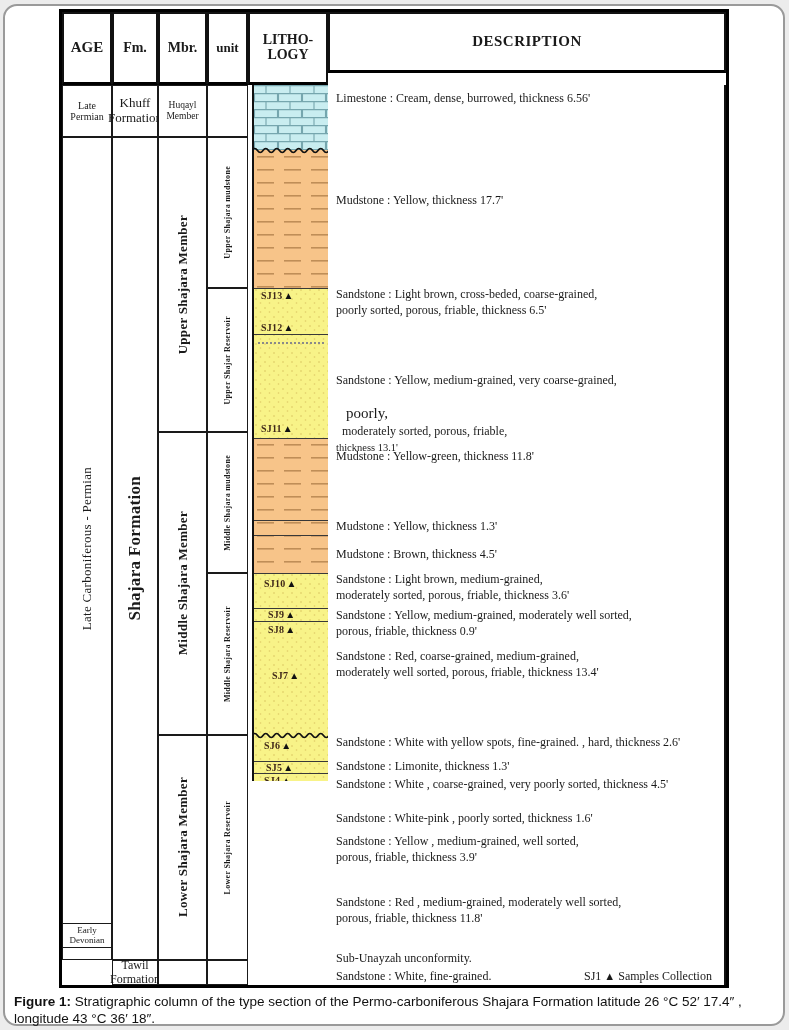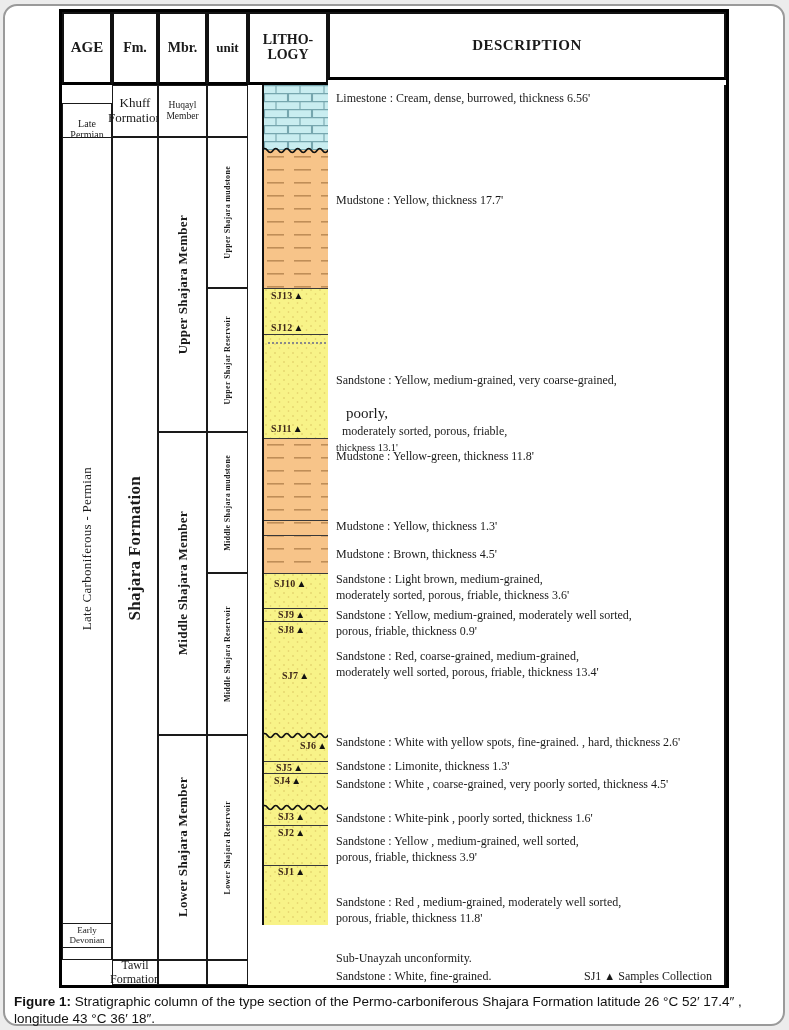--- a/index.html
+++ b/index.html
@@ -31,21 +31,21 @@
   .vtext{
     writing-mode:vertical-rl;transform:rotate(180deg);
     white-space:nowrap;letter-spacing:0.3px;
   }
   .frame{
     position:absolute;left:59px;top:9px;width:670px;height:979px;
     border:3px solid #000;box-sizing:border-box;pointer-events:none;
     background:transparent;
   }
   
-  .litho{position:absolute;left:262px;top:85px;width:80px;height:840px;
+  .litho{position:absolute;left:252px;top:85px;width:80px;height:696px;
     border-left:2px solid #111;border-right:2px solid #111;box-sizing:border-box;overflow:hidden;background:#f8f388;}
   .strip{position:absolute;left:0;width:80px;display:block;}
   .litho-line{position:absolute;left:0;width:80px;height:0;border-top:1.6px solid #383838;}
   .litho-dotted{position:absolute;left:4px;width:66px;height:0;border-top:2px dotted #8a8a8a;}
   .wavy{position:absolute;left:-2px;width:84px;height:9px;}
   .marker{
     position:absolute;font-size:10px;font-weight:600;color:#40291a;
     letter-spacing:0.2px;white-space:nowrap;
   }
   .marker .tri{color:#111;font-size:10px;margin-left:1px;}
@@ -88,23 +88,23 @@
 </svg>
 
 <div class="abs figure-box"></div>
 
 <div class="cell hcell" style="left:62px;top:12px;width:50px;height:73px;font-size:15px;">AGE</div>
 <div class="cell hcell" style="left:112px;top:12px;width:46px;height:73px;font-size:14px;">Fm.</div>
 <div class="cell hcell" style="left:158px;top:12px;width:49px;height:73px;font-size:14px;">Mbr.</div>
 <div class="cell hcell" style="left:207px;top:12px;width:41px;height:73px;font-size:13px;">unit</div>
 <div class="cell hcell" style="left:248px;top:12px;width:80px;height:73px;font-size:14px;">LITHO-
 LOGY</div>
-<div class="cell hcell" style="left:328px;top:12px;width:398px;height:68px;font-size:15px;letter-spacing:0.5px;">DESCRIPTION</div>
-
-<div class="cell small-cell" style="left:62px;top:85px;width:50px;height:52px;margin-top:18px;">Late Permian</div>
+<div class="cell hcell" style="left:328px;top:12px;width:398px;height:61px;font-size:15px;letter-spacing:0.5px;">DESCRIPTION</div>
+
+<div class="cell small-cell" style="left:62px;top:85px;width:50px;height:52px;">Late Permian</div>
 <div class="cell" style="left:62px;top:137px;width:50px;height:823px;">
   <span class="vtext" style="font-size:13px;">Late  Carboniferous - Permian</span>
 </div>
 <div class="cell tiny-cell" style="left:62px;top:923px;width:50px;height:25px;font-size:9px;">Early Devonian</div>
 
 <div class="cell small-cell" style="left:112px;top:85px;width:46px;height:52px;font-size:13px;">Khuff Formation</div>
 <div class="cell" style="left:112px;top:137px;width:46px;height:823px;">
   <span class="vtext b" style="font-size:17px;">Shajara Formation</span>
 </div>
 <div class="cell tiny-cell" style="left:112px;top:960px;width:46px;height:25px;font-size:12px;">Tawil Formation</div>
@@ -188,31 +188,33 @@
       <path d="M0,4.5 Q2.75,0.5 5.5,4.5 T11,4.5 T16.5,4.5 T22,4.5 T27.5,4.5 T33,4.5 T38.5,4.5 T44,4.5 T49.5,4.5 T55,4.5 T60.5,4.5 T66,4.5 T71.5,4.5 T77,4.5 T82.5,4.5" stroke="#111" stroke-width="1.7" fill="none"></path>
     </svg>
 
   <div class="marker" style="top:205px;left:7px;"><span>SJ13</span><span class="tri">▲</span></div>
   <div class="marker" style="top:237px;left:7px;"><span>SJ12</span><span class="tri">▲</span></div>
   <div class="marker" style="top:338px;left:7px;"><span>SJ11</span><span class="tri">▲</span></div>
   <div class="marker" style="top:493px;left:10px;"><span>SJ10</span><span class="tri">▲</span></div>
   <div class="marker" style="top:524px;left:14px;"><span>SJ9</span><span class="tri">▲</span></div>
   <div class="marker" style="top:539px;left:14px;"><span>SJ8</span><span class="tri">▲</span></div>
   <div class="marker" style="top:585px;left:18px;"><span>SJ7</span><span class="tri">▲</span></div>
-  <div class="marker" style="top:655px;left:10px;margin-left:26px;"><span>SJ6</span><span class="tri">▲</span></div>
+  <div class="marker" style="top:655px;left:10px;"><span>SJ6</span><span class="tri">▲</span></div>
   <div class="marker" style="top:677px;left:12px;"><span>SJ5</span><span class="tri">▲</span></div>
   <div class="marker" style="top:690px;left:10px;"><span>SJ4</span><span class="tri">▲</span></div>
   <div class="marker" style="top:726px;left:14px;"><span>SJ3</span><span class="tri">▲</span></div>
   <div class="marker" style="top:742px;left:14px;"><span>SJ2</span><span class="tri">▲</span></div>
   <div class="marker" style="top:781px;left:14px;"><span>SJ1</span><span class="tri">▲</span></div>
 </div>
 
 <div class="desc">
   <div class="dtext" style="top:6px;">Limestone : Cream, dense, burrowed, thickness 6.56'</div>
   <div class="dtext" style="top:108px;">Mudstone : Yellow, thickness 17.7'</div>
+  <div class="dtext" style="top:202px;">Sandstone : Light brown, cross-beded, coarse-grained,
+poorly sorted, porous, friable, thickness 6.5'</div>
   <div class="dtext" style="top:272px;">
     <span>Sandstone : Yellow,  medium-grained,  very coarse-grained,</span><br>
     <span style="font-size:15px;margin-left:10px;">poorly,</span>
     <span style="margin-left:6px;">moderately   sorted, porous, friable,</span>
     <span style="font-size:10.5px;">thickness 13.1'</span>
   </div>
   <div class="dtext" style="top:364px;">Mudstone : Yellow-green, thickness 11.8'</div>
   <div class="dtext" style="top:434px;">Mudstone : Yellow, thickness 1.3'</div>
   <div class="dtext" style="top:462px;">Mudstone : Brown, thickness 4.5'</div>
   <div class="dtext" style="top:487px;">Sandstone : Light brown, medium-grained,

